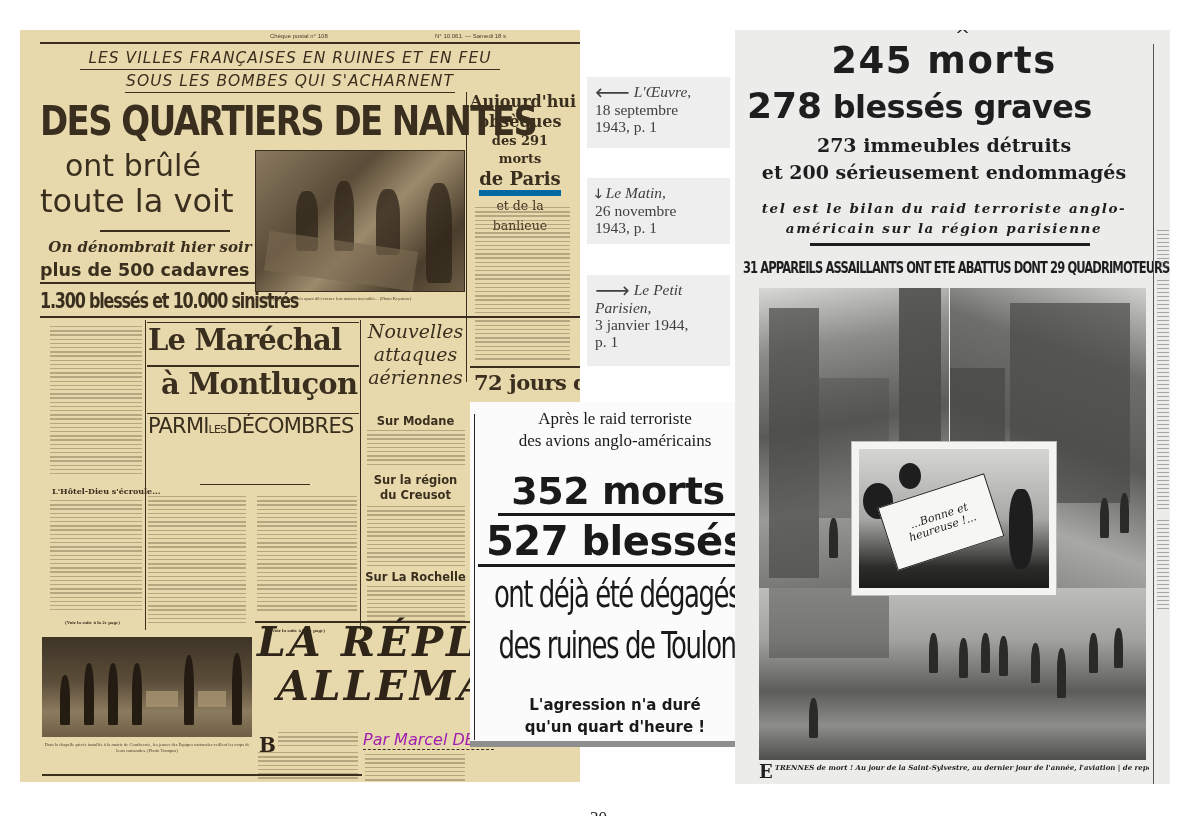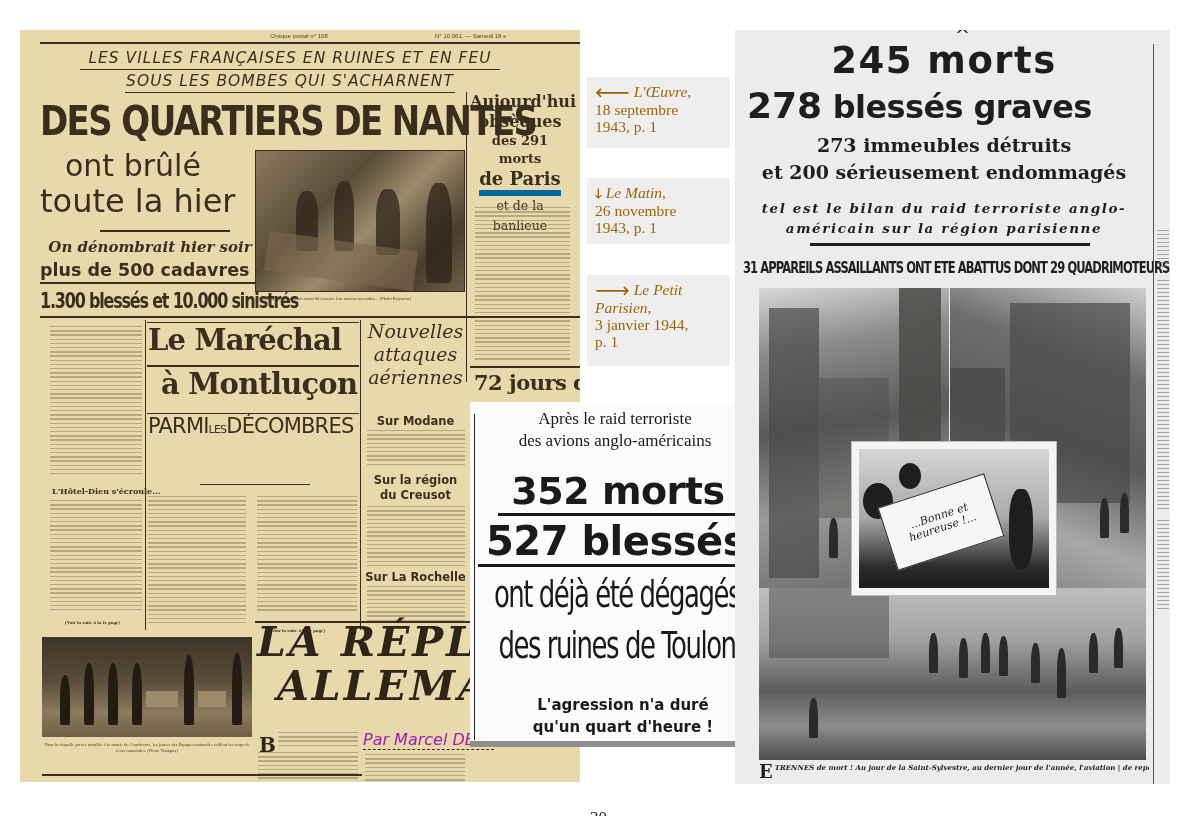--- a/index.html
+++ b/index.html
@@ -49,32 +49,32 @@
   .oeuvre .photo2 { position: absolute; top: 607px; left: 22px; width: 210px; height: 100px; background: linear-gradient(180deg,#3e3426 0%,#5b4e3a 45%,#8b7b5e 75%,#6d5e46 100%); }
   .oeuvre .photo2 .fig { position: absolute; bottom: 12px; width: 10px; height: 62px; background: #241c12; border-radius: 45% 45% 8% 8%; }
   .oeuvre .photo2 .desk { position: absolute; bottom: 30px; height: 16px; background: #a3916f; opacity: 0.85; }
   .oeuvre .cap2 { position: absolute; top: 712px; left: 22px; width: 210px; font-size: 4.5px; color: #4a3e28; text-align: center; line-height: 6px; }
   .oeuvre .h-replique { position: absolute; top: 590px; left: 237px; font-family: "DejaVu Serif", serif; font-style: italic; font-weight: bold; font-size: 41px; letter-spacing: 3px; color: #2e2418; white-space: nowrap; line-height: 44px; }
   .oeuvre .h-replique .l2 { display: block; padding-left: 20px; }
   .oeuvre .byline { position: absolute; top: 700px; left: 343px; font-family: "DejaVu Sans", sans-serif; font-style: italic; font-size: 16px; color: #a21caf; white-space: nowrap; border-bottom: 1px dashed #3a2f1e; }
   .oeuvre .dropcap { position: absolute; top: 703px; left: 239px; font-family: "DejaVu Serif", serif; font-weight: bold; font-size: 20px; color: #2e2418; }
 
   
-  .capbox { position: absolute; left: 587px; width: 143px; background: #eeeeee; padding: 6px 8px; font-family: "Liberation Serif", serif; font-size: 15.5px; line-height: 17px; color: #a16207; }
+  .capbox { position: absolute; left: 587px; width: 143px; background: #eeeeee; padding: 6px 8px; font-family: "Liberation Serif", serif; font-size: 15.5px; line-height: 17px; color: #404040; }
   .capbox i { font-style: italic; }
   .capbox .arrow { font-family: "DejaVu Sans", sans-serif; font-weight: bold; font-size: 13px; }
 
   
   .matin { position: absolute; left: 470px; top: 402px; width: 292px; height: 345px; background: #fbfbfb; border-right: 6px solid #8e8e8e; border-bottom: 6px solid #8e8e8e; color: #1a1a1a; overflow: hidden; }
   .matin .frame { position: absolute; left: 4px; top: 12px; width: 280px; height: 326px; border-left: 1px solid #222; border-right: 1px solid #222; }
   .matin .pre { position: absolute; top: 6px; left: 0; width: 290px; text-align: center; font-family: "Liberation Serif", serif; font-size: 17px; line-height: 22px; }
   .matin .big1 { position: absolute; top: 67px; left: 28px; width: 240px; font-family: "DejaVu Sans", sans-serif; font-weight: bold; font-size: 38px; letter-spacing: -0.5px; line-height: 44px; border-bottom: 3px solid #1a1a1a; text-align: center; }
   .matin .big2 { position: absolute; top: 116px; left: 8px; width: 276px; font-family: "DejaVu Sans", sans-serif; font-weight: bold; font-size: 40px; letter-spacing: -0.5px; line-height: 46px; border-bottom: 3px solid #1a1a1a; text-align: center; }
   .matin .cond { position: absolute; left: 8px; width: 278px; font-family: "DejaVu Sans", sans-serif; font-size: 26px; letter-spacing: -1.5px; transform: scaleY(1.42); transform-origin: top left; white-space: nowrap; text-align: center; }
-  .matin .agr { position: absolute; top: 292px; left: 8px; width: 290px; text-align: center; font-family: "DejaVu Sans", sans-serif; font-weight: bold; font-size: 15px; line-height: 22px; }
+  .matin .agr { position: absolute; top: 292px; left: 0; width: 290px; text-align: center; font-family: "DejaVu Sans", sans-serif; font-weight: bold; font-size: 15px; line-height: 22px; }
 
   
   .parisien { position: absolute; left: 735px; top: 30px; width: 435px; height: 754px; background: #ececea; color: #1e1e1e; overflow: hidden; }
   .parisien .caret { position: absolute; top: -6px; left: 220px; font-family: "DejaVu Sans", sans-serif; font-size: 18px; color: #222; }
   .parisien .rcol { position: absolute; top: 14px; left: 418px; width: 1px; height: 740px; background: #555; }
   .parisien .rtext { position: absolute; left: 422px; width: 12px; background: repeating-linear-gradient(to bottom, #777 0px, #777 1.3px, transparent 1.3px, transparent 4px); opacity: 0.6; }
   .parisien .p1 { position: absolute; top: 10px; left: 0; width: 418px; text-align: center; font-family: "DejaVu Sans", sans-serif; font-weight: bold; font-size: 37px; letter-spacing: 1.5px; line-height: 42px; }
   .parisien .p2 { position: absolute; top: 56px; left: 12px; width: 406px; font-family: "DejaVu Sans", sans-serif; font-weight: bold; font-size: 32px; letter-spacing: -0.6px; line-height: 40px; white-space: nowrap; }
   .parisien .p2 .num { font-size: 36px; letter-spacing: 0px; }
   .parisien .p3 { position: absolute; top: 102px; left: 0; width: 418px; text-align: center; font-family: "DejaVu Serif", serif; font-weight: bold; font-size: 19px; line-height: 27px; white-space: nowrap; }
@@ -106,21 +106,21 @@
   </div>
   <div class="mast-rule"></div>
 
   <div class="kicker">
     <span class="k1">LES VILLES FRANÇAISES EN RUINES ET EN FEU</span>
     <span class="k2">SOUS LES BOMBES QUI S'ACHARNENT</span>
   </div>
 
   <div class="h-nantes">DES QUARTIERS DE NANTES</div>
   <div class="h-brule">ont brûlé</div>
-  <div class="h-nuit">toute la hier</div>
+  <div class="h-nuit">toute la voit</div>
   <div class="rule-a"></div>
   <div class="h-denombr">On dénombrait hier soir</div>
   <div class="h-cadavres">plus de 500 cadavres</div>
   <div class="h-blesses">1.300 blessés et 10.000 sinistrés</div>
 
   <div class="photo1">
     <div class="fig" style="left:40px;top:40px;width:22px;height:60px;"></div>
     <div class="fig" style="left:78px;top:30px;width:20px;height:70px;"></div>
     <div class="fig" style="left:120px;top:38px;width:24px;height:66px;"></div>
     <div class="fig" style="left:170px;top:32px;width:26px;height:100px;"></div>

